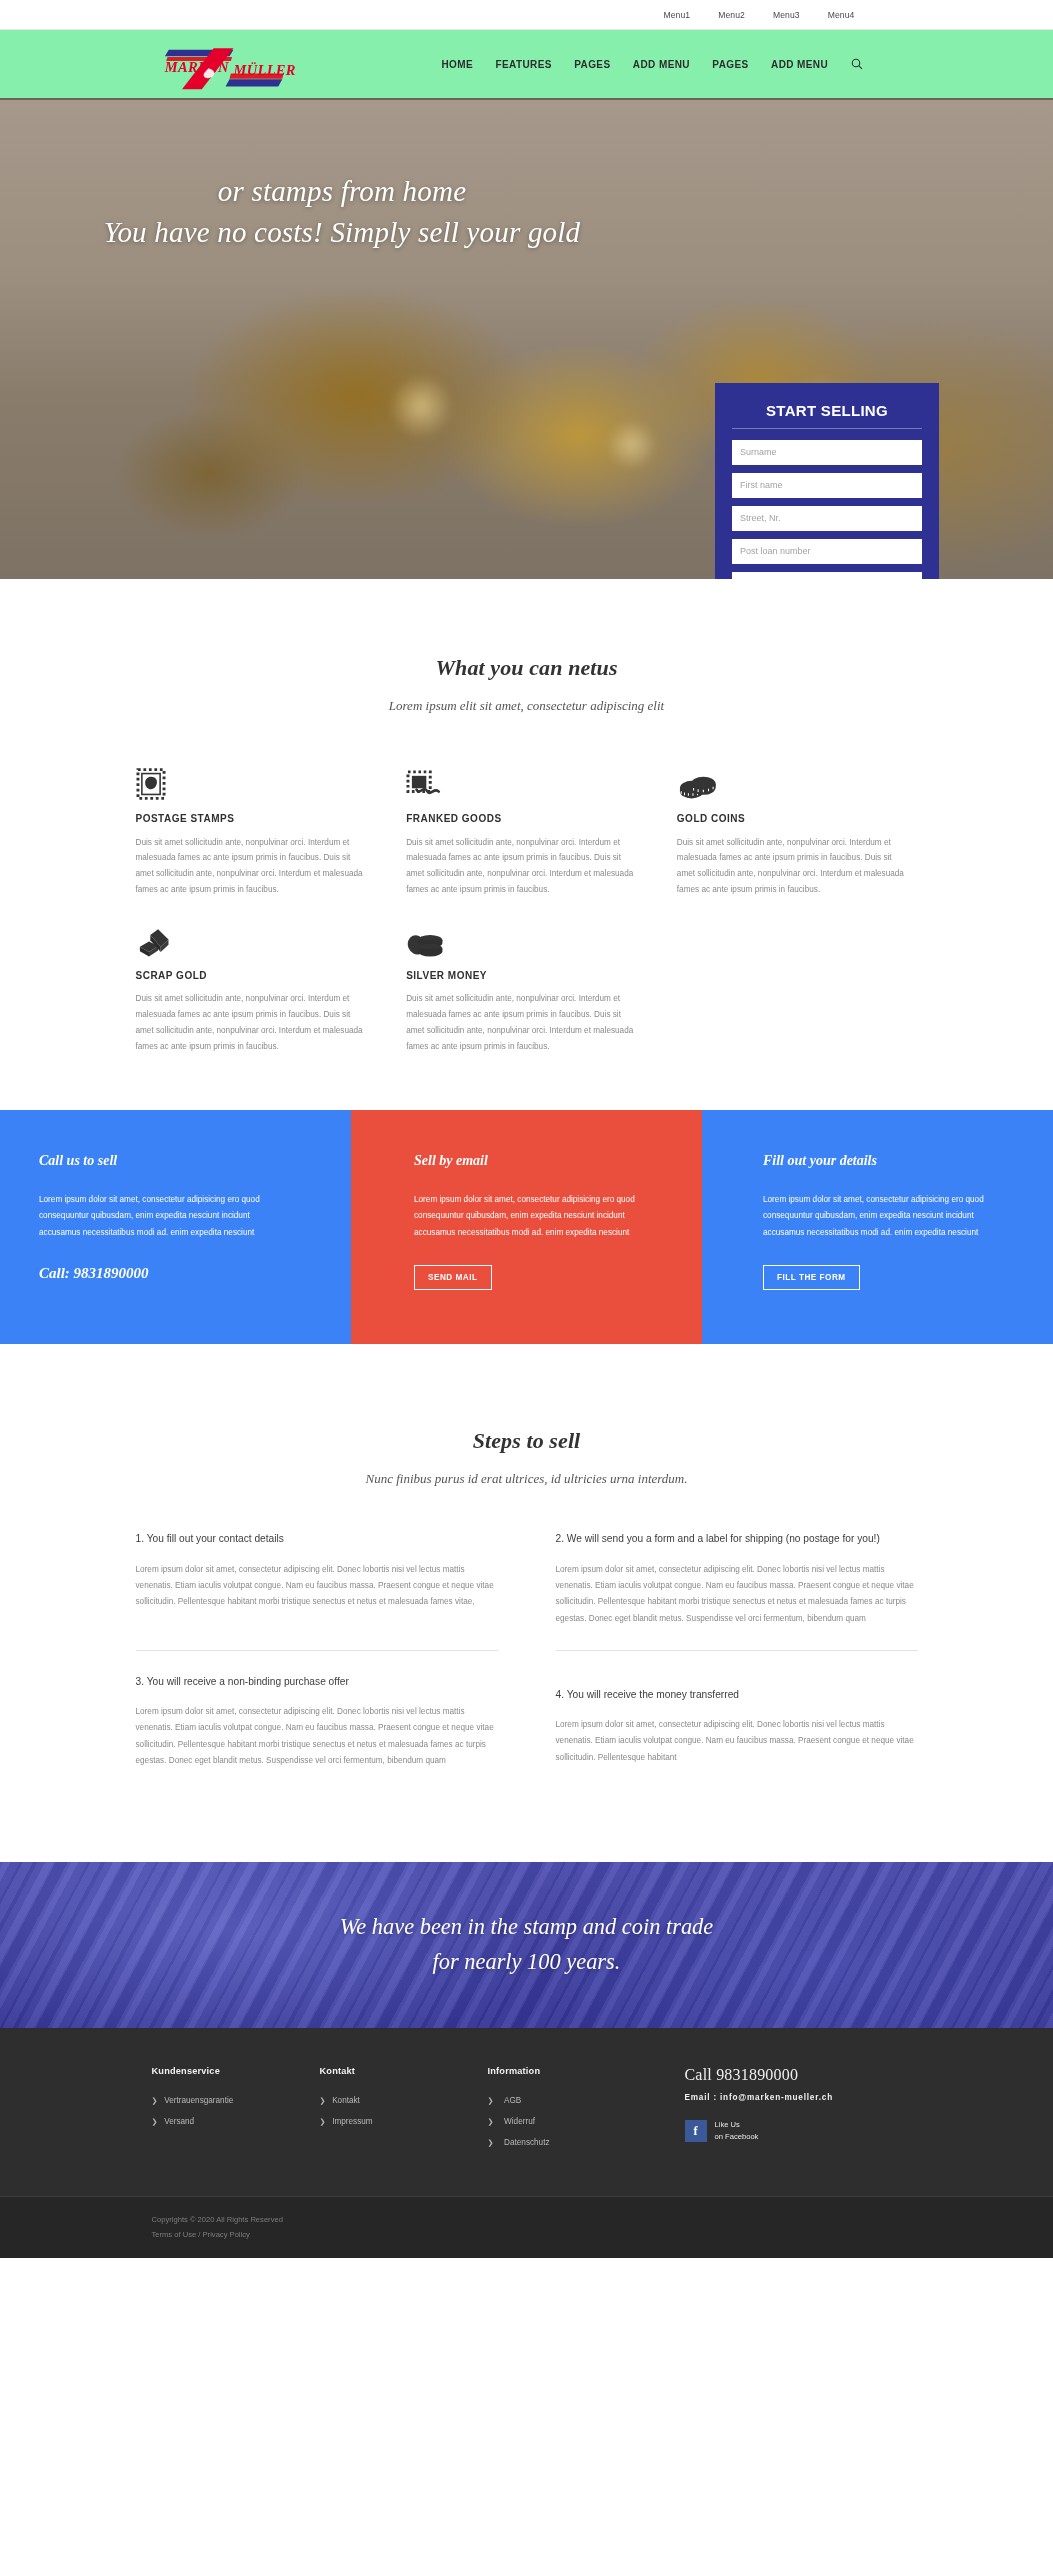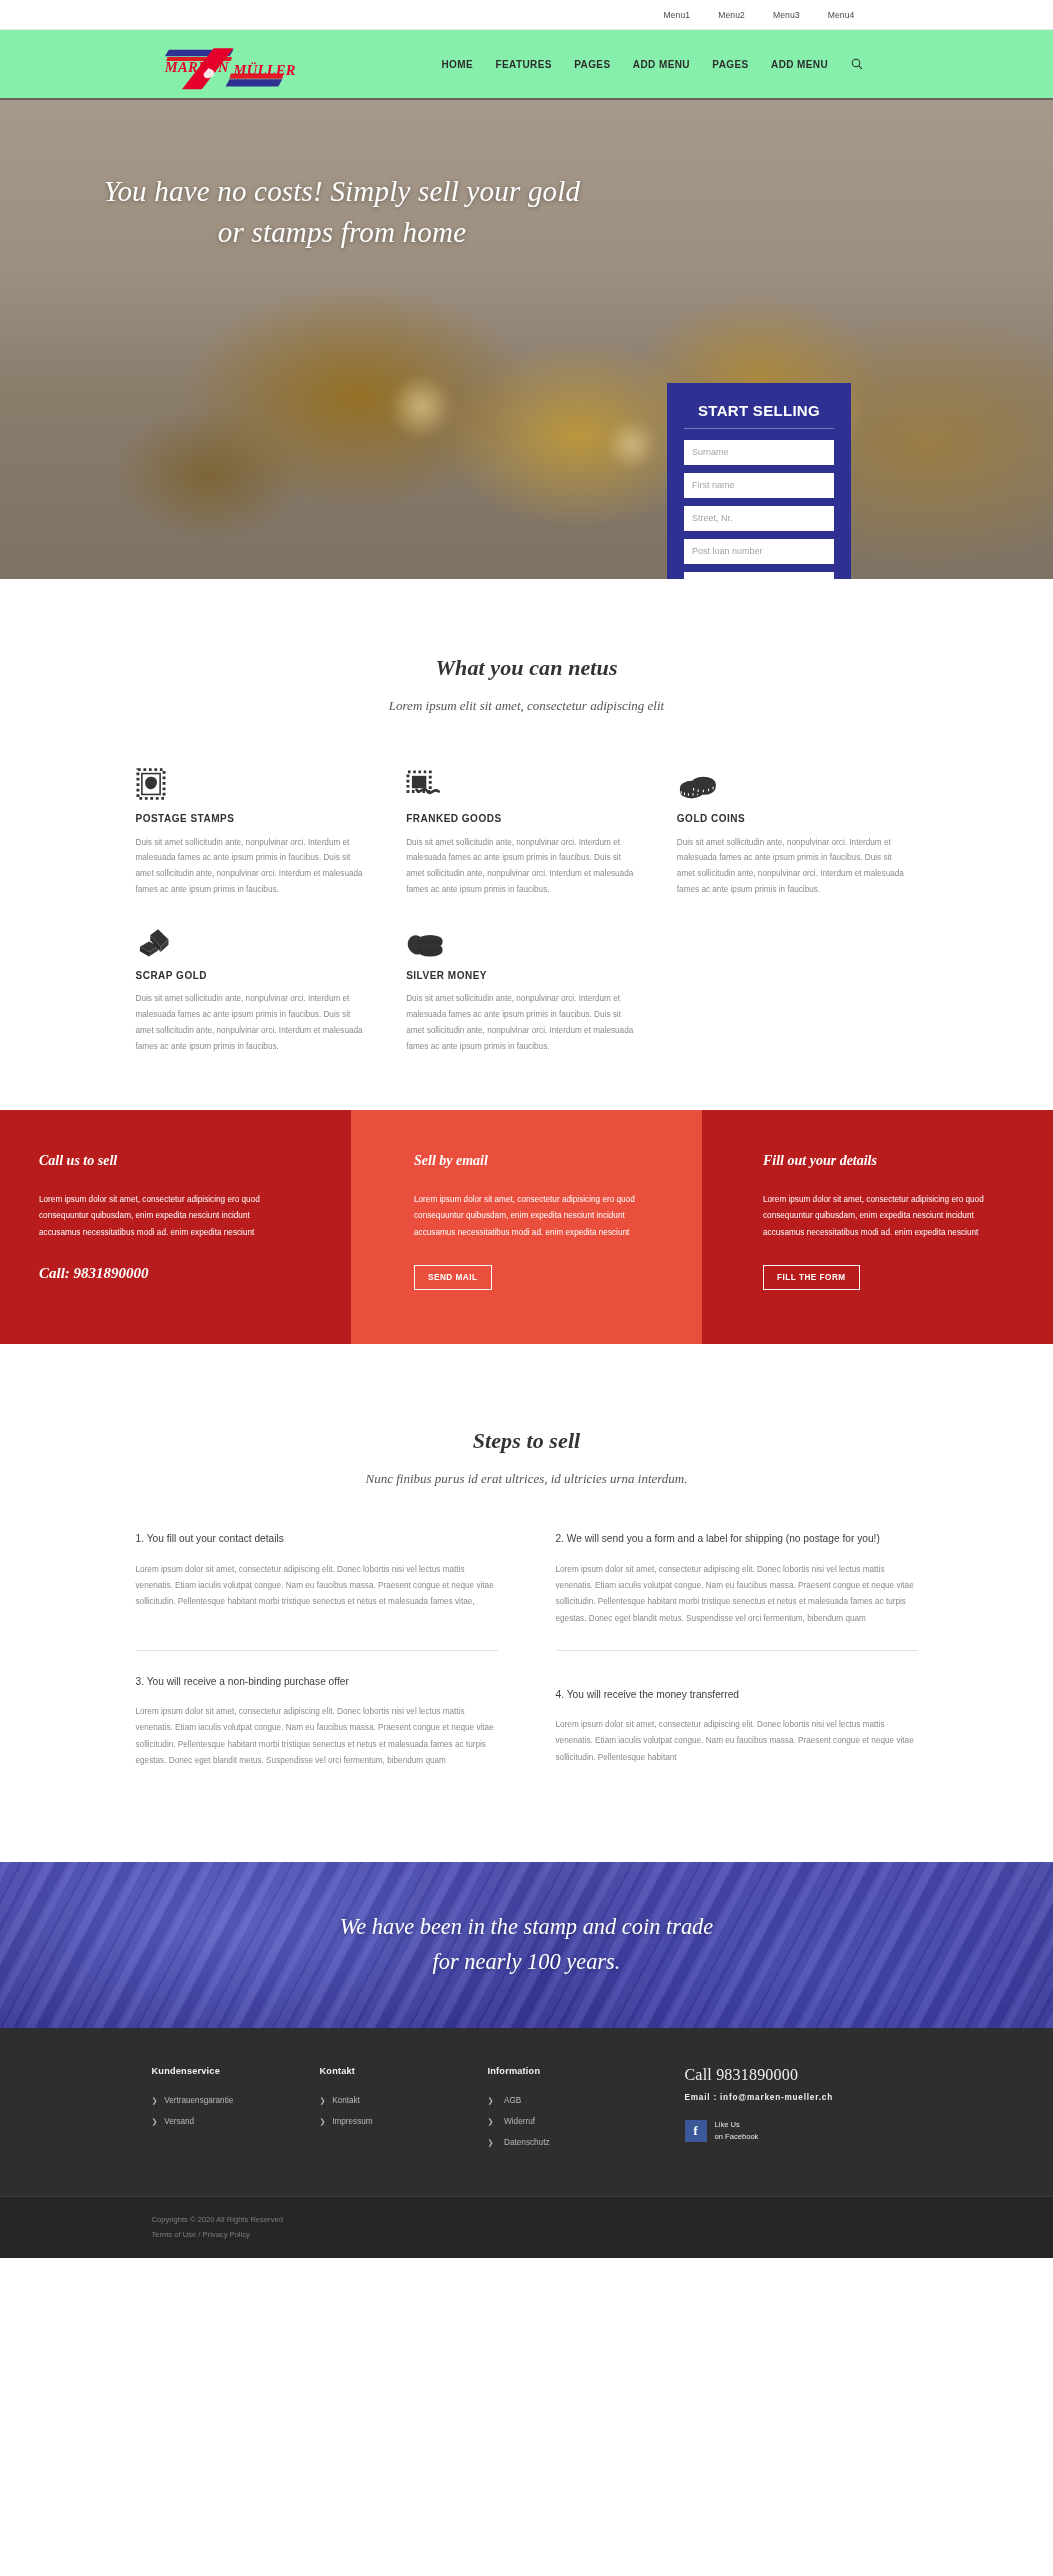--- a/index.html
+++ b/index.html
@@ -91,22 +91,22 @@
     font-size: 29px;
     line-height: 1.42;
     text-shadow: 0 1.3px 4.6px rgba(0,0,0,.35);
     letter-spacing: 0.2px;
   }
 
   
   .form-card {
     position: absolute;
     top: 283px;
-    left: 667px;
-    width: 184px;
+    left: 715px;
+    width: 224px;
     background: #2e3192;
     padding: 13px 17px 18.4px 17px;
     z-index: 6;
   }
   .form-card h3 {
     color: #fff;
     text-align: center;
     font-size: 15px;
     font-weight: 700;
     letter-spacing: 0.3px;
@@ -170,21 +170,21 @@
   .sell-item p {
     font-size: 8.2px;
     line-height: 1.95;
     color: #8a8a8a;
   }
 
   
   .cta-band { display: flex; height: 234px; }
   .cta-panel { flex: 1 1 0; padding: 43px 0 0 0; position: relative; }
   .cta-panel .pad { padding-left: 38px; padding-right: 34px; }
-  .cta-blue { background: #b91c1c; }
+  .cta-blue { background: #3b82f6; }
   .cta-red  { background: #ea4f3d; }
   .cta-panel.p1 .pad { padding-left: 39px; }
   .cta-panel.p2 .pad { padding-left: 43px; margin-left: 20px; }
   .cta-panel.p3 .pad { padding-left: 61px; }
   .cta-panel h3 {
     color: #fff;
     font-family: "Liberation Serif", serif;
     font-style: italic;
     font-weight: 700;
     font-size: 14px;
@@ -379,22 +379,22 @@
               <line x1="11.6" y1="11.6" x2="16.4" y2="16.4" stroke="#2d2d2d" stroke-width="1.6"></line>
             </svg>
         </a>
       </nav>
     </div>
   </div>
 
   <div class="hero">
     <div class="hero-bg"></div>
     <div class="hero-title">
+      <div>or stamps from home</div>
       <div>You have no costs! Simply sell your gold</div>
-      <div>or stamps from home</div>
     </div>
 
     <div class="form-card">
       <h3>START SELLING</h3>
       <input type="text" placeholder="Surname" style="">
       <input type="text" placeholder="First name" style="">
       <input type="text" placeholder="Street, Nr." style="">
       <input type="text" placeholder="Post loan number" style="">
       <input type="text" placeholder="Place" style="">
 

